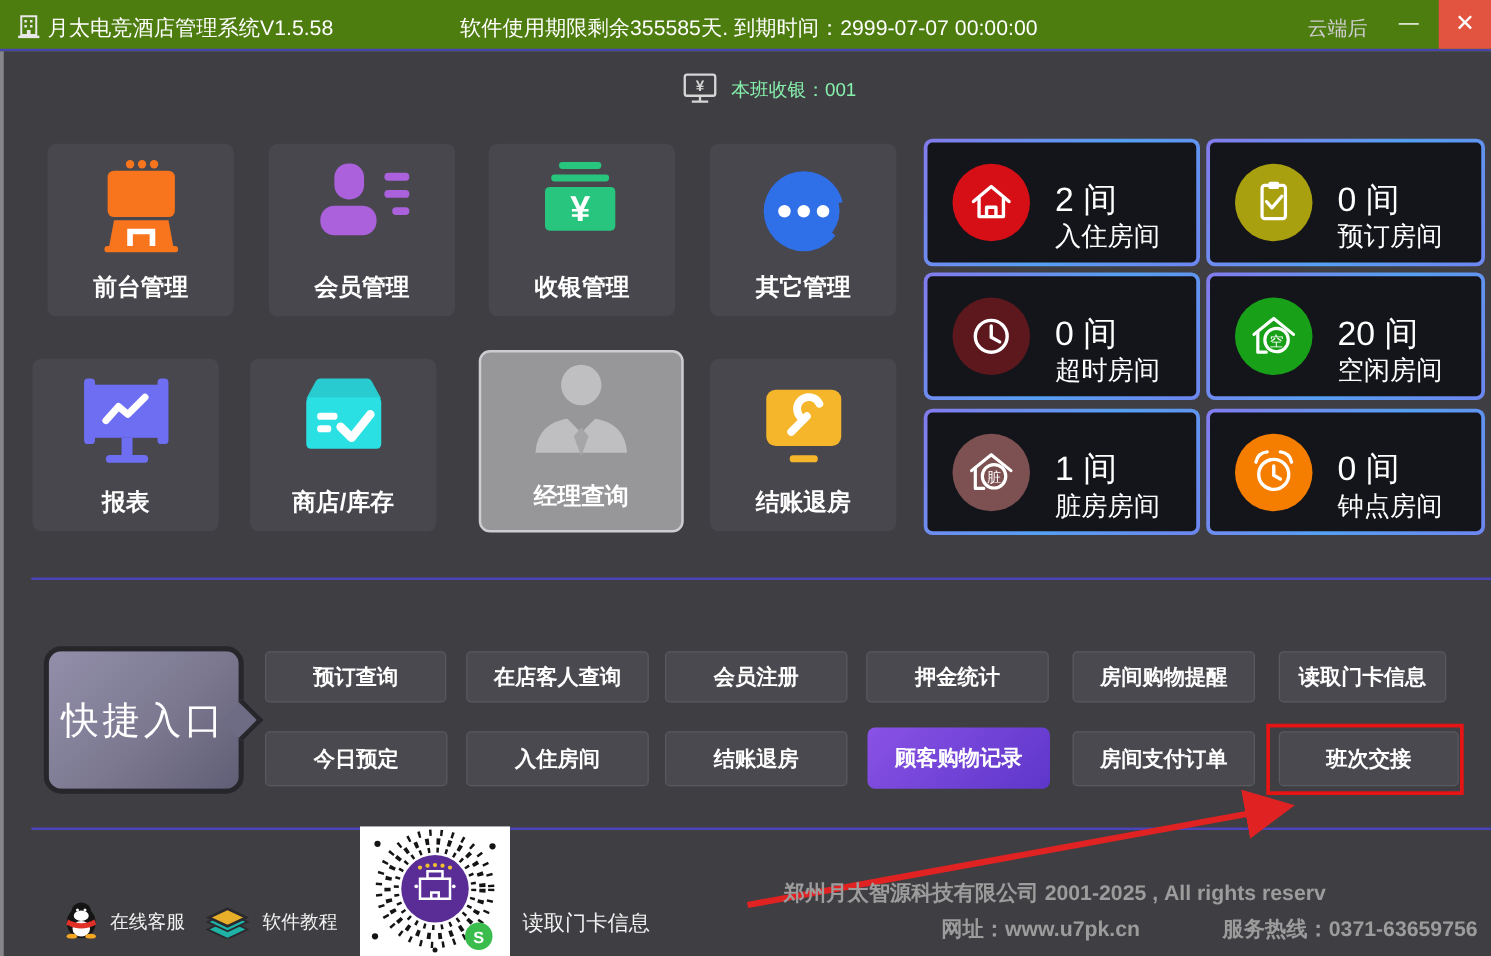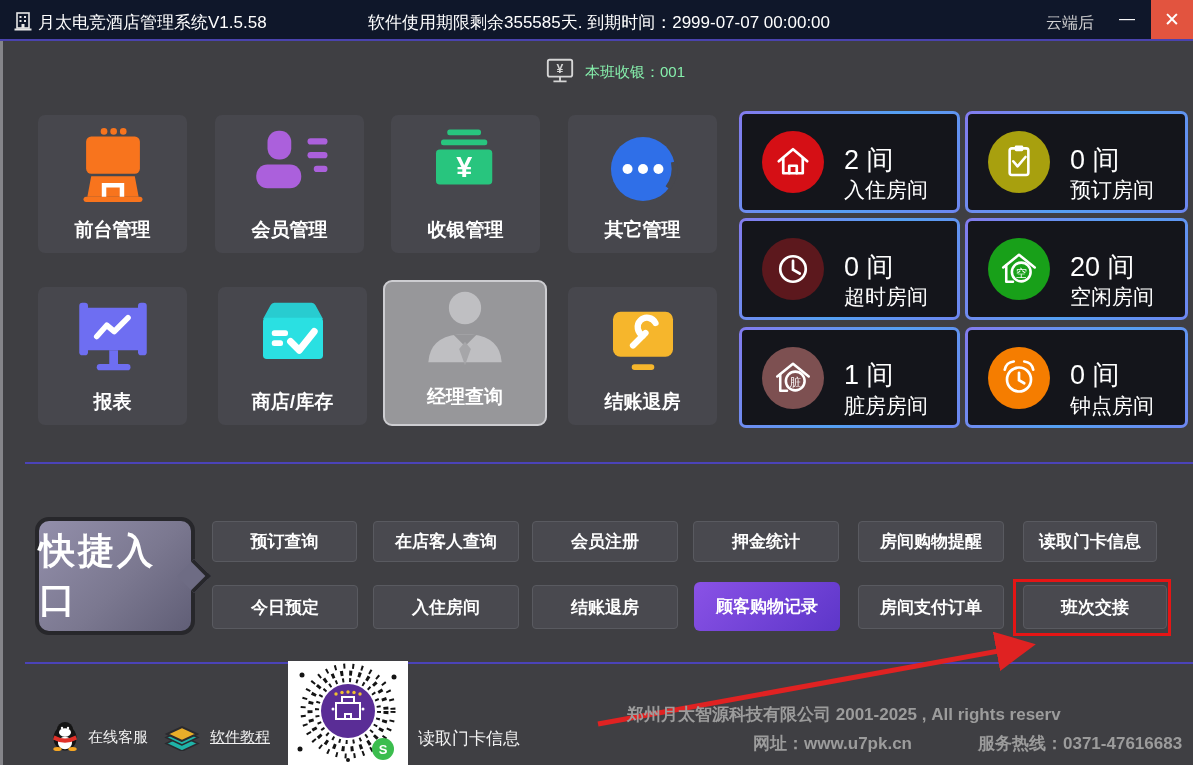--- a/index.html
+++ b/index.html
@@ -1,20 +1,20 @@
 <!DOCTYPE html>
 <html><head>
 <meta charset="utf-8">
 <style>
   html,body{margin:0;padding:0;background:#2a2a2c;}
   #app{position:relative;width:1193px;height:765px;overflow:hidden;
        background:#3f3f43;font-family:"Liberation Sans","DejaVu Sans",sans-serif;color:#fff;}
   .abs{position:absolute;}
   
-  .titlebar{left:0;top:0;width:1193px;height:41px;background:#0f172a;border-bottom:2px solid #4a43ae;box-sizing:border-box;}
+  .titlebar{left:0;top:0;width:1193px;height:41px;background:#4d7c0f;border-bottom:2px solid #4a43ae;box-sizing:border-box;}
   .tb-text{font-size:17px;color:#fff;white-space:nowrap;}
   .tb-cloud{font-size:16px;color:#cfcfd0;}
   .tb-min{width:30px;height:38px;display:flex;align-items:center;justify-content:center;color:#fff;font-size:16px;cursor:pointer;}
   .tb-close{width:42px;height:39px;background:#e2543f;display:flex;align-items:center;justify-content:center;color:#fff;font-size:19px;cursor:pointer;}
   
   .session-label{font-size:15px;color:#86efac;}
   
   .tile{width:149px;height:138px;background:#47474d;border-radius:7px;display:flex;flex-direction:column;align-items:center;cursor:pointer;}
   .tile-iconbox{height:92px;display:flex;align-items:flex-end;justify-content:center;padding-top:14px;box-sizing:border-box;}
   .tile-label{font-size:19px;font-weight:bold;color:#fff;margin-top:10px;}
@@ -26,21 +26,21 @@
   .stext{margin-left:20px;line-height:1.25;margin-top:23px;}
   .scount{font-size:27px;color:#fff;}
   .slabel{font-size:21px;color:#fff;}
   
   .divider{height:2px;background:#4b43b8;}
   
   .quick{left:35px;top:517px;width:160px;height:118px;background:linear-gradient(135deg,#938fab 0%,#7b7890 55%,#605e76 100%);
          border:4px solid #27272b;border-radius:14px;display:flex;align-items:center;justify-content:center;box-sizing:border-box;cursor:pointer;}
   .quick-tail{position:absolute;right:-15px;top:50%;width:24px;height:24px;transform:translateY(-50%) rotate(45deg);
               background:#6e6c84;border-top:4px solid #27272b;border-right:4px solid #27272b;box-sizing:border-box;}
-  .quick-label{font-size:36px;font-weight:bold;letter-spacing:3px;color:#fff;position:relative;z-index:2;}
+  .quick-label{font-size:30px;font-weight:normal;letter-spacing:3px;color:#fff;position:relative;z-index:2;}
   
   .sbtn{position:absolute;height:41px;background:#49494f;border:1px solid #595a60;border-radius:4px;
         display:flex;align-items:center;justify-content:center;font-size:17px;font-weight:bold;color:#fff;box-sizing:border-box;cursor:pointer;}
   .sbtn.r2{height:44px;}
   .sbtn.purple{background:linear-gradient(135deg,#8a52e6,#5d36c9);border:none;border-radius:6px;}
   .anno-box{border:3px solid #e51515;box-sizing:border-box;pointer-events:none;}
   
   .foot-label{font-size:15px;color:#f2f2f2;}
   .foot-mini{font-size:17px;color:#f2f2f2;}
   .foot-gray{font-size:17px;color:#9c9c9c;white-space:nowrap;font-weight:bold;}
@@ -127,37 +127,37 @@
         <circle cx="32" cy="32" r="27" fill="#2f6fe8"></circle>
         <circle cx="19" cy="32" r="4.2" fill="#fff"></circle>
           <circle cx="32" cy="32" r="4.2" fill="#fff"></circle>
           <circle cx="45" cy="32" r="4.2" fill="#fff"></circle>
         <path d="M58 26 A27 27 0 0 1 53 48" stroke="#47474d" stroke-width="5" fill="none"></path>
       </svg>
     </div>
     <div class="tile-label">其它管理</div>
   </div>
 
-  <div class="abs tile" style="left:38px;top:287px;font-family:Liberation Mono, monospace;">
+  <div class="abs tile" style="left:26px;top:287px;font-family:Liberation Mono, monospace;">
     <div class="tile-iconbox">
       <svg width="80" height="80" viewBox="0 0 64 64">
         <g fill="#6e6ef2">
           <rect x="5" y="3" width="7" height="42" rx="2.5"></rect>
           <rect x="52" y="3" width="7" height="42" rx="2.5"></rect>
           <rect x="10" y="7" width="44" height="34"></rect>
           <rect x="29" y="41" width="7" height="12"></rect>
           <rect x="19" y="52" width="27" height="5" rx="2.5"></rect>
         </g>
         <polyline points="19,30 27,21 33,26 44,15" stroke="#fff" stroke-width="4.5" fill="none" stroke-linecap="round" stroke-linejoin="round"></polyline>
       </svg>
     </div>
     <div class="tile-label">报表</div>
   </div>
 
-  <div class="abs tile" style="left:218px;top:287px;">
+  <div class="abs tile" style="left:200px;top:287px;">
     <div class="tile-iconbox">
       <svg width="80" height="80" viewBox="0 0 64 64">
         <path d="M17 3 h30 q2 0 3 2 l6 11 h-48 l6 -11 q1 -2 3 -2 z" fill="#28ccd0"></path>
         <rect x="8" y="15" width="48" height="33" rx="3" fill="#2ae0e2"></rect>
         <rect x="15" y="25" width="13" height="4.5" rx="2" fill="#fff"></rect>
         <rect x="15" y="33" width="9" height="4.5" rx="2" fill="#fff"></rect>
         <polyline points="30,34 37,41 49,26" stroke="#fff" stroke-width="5.5" fill="none" stroke-linecap="round" stroke-linejoin="round"></polyline>
       </svg>
     </div>
     <div class="tile-label">商店/库存</div>
@@ -335,21 +335,21 @@
     <ellipse cx="7.5" cy="30" rx="4.2" ry="2" fill="#f5a623"></ellipse>
     <ellipse cx="22.5" cy="30" rx="4.2" ry="2" fill="#f5a623"></ellipse>
   </svg>
   <div class="abs foot-label" style="left:88px;top:728px;">在线客服</div>
 
   <svg class="abs" style="left:163px;top:721px;" width="38" height="30" viewBox="0 0 38 30">
     <polygon points="19,30 3,22.5 19,15 35,22.5" fill="#1fb3a8" stroke="#2a2a2e" stroke-width="1.5"></polygon>
     <polygon points="19,24 3,16.5 19,9 35,16.5" fill="#1fb3a8" stroke="#2a2a2e" stroke-width="1.5"></polygon>
     <polygon points="19,20 4,13 19,6 34,13" fill="#e8ae2a" stroke="#2a2a2e" stroke-width="2"></polygon>
   </svg>
-  <div class="abs foot-label" style="left:210px;top:728px;text-decoration:underline;">软件教程</div>
+  <div class="abs foot-label" style="left:210px;top:728px;">软件教程</div>
 
   <svg class="abs" style="left:288px;top:661px;" width="120" height="104" viewBox="0 0 120 104">
     <rect width="120" height="104" fill="#fff"></rect>
     <g fill="none" stroke="#141414">
       <circle cx="60" cy="50" r="31" stroke-width="4" stroke-dasharray="2 5"></circle>
       <circle cx="60" cy="50" r="38" stroke-width="5" stroke-dasharray="3 6"></circle>
       <circle cx="60" cy="50" r="45" stroke-width="5" stroke-dasharray="2 7"></circle>
     </g>
     <circle cx="14" cy="14" r="2.5" fill="#141414"></circle>
       <circle cx="106" cy="16" r="2.5" fill="#141414"></circle>
@@ -370,15 +370,15 @@
     </g>
     <circle cx="45" cy="48" r="1.5" fill="#fff"></circle>
       <circle cx="75" cy="48" r="1.5" fill="#fff"></circle>
     <circle cx="95" cy="88" r="11" fill="#3bbd4e"></circle>
     <text x="95" y="93" font-size="13" font-weight="bold" fill="#fff" text-anchor="middle">S</text>
   </svg>
   <div class="abs foot-mini" style="left:418px;top:727px;">读取门卡信息</div>
 
   <div class="abs foot-gray" style="left:627px;top:703px;">郑州月太智源科技有限公司 2001-2025 , All rights reserv</div>
   <div class="abs foot-gray" style="left:753px;top:732px;">网址：www.u7pk.cn</div>
-  <div class="abs foot-gray" style="left:978px;top:732px;">服务热线：0371-47616683</div>
+  <div class="abs foot-gray" style="left:978px;top:732px;">服务热线：0371-63659756</div>
 
 </div>
 
 </body></html>

